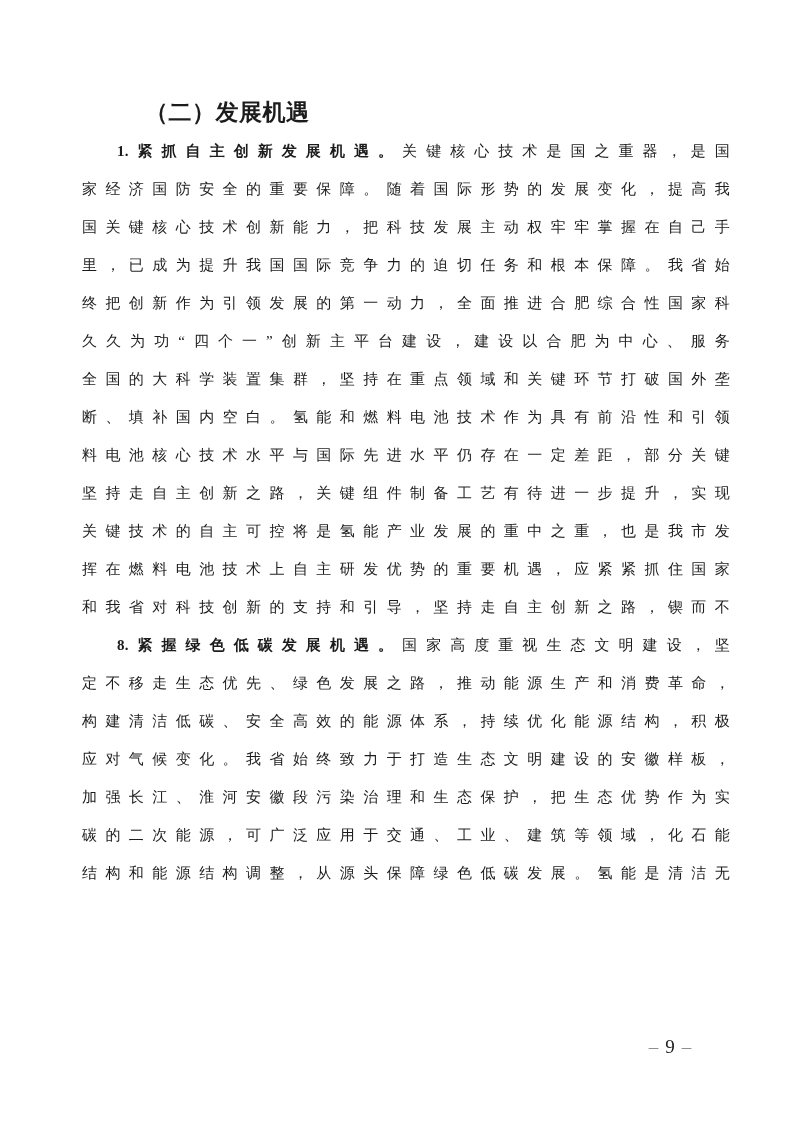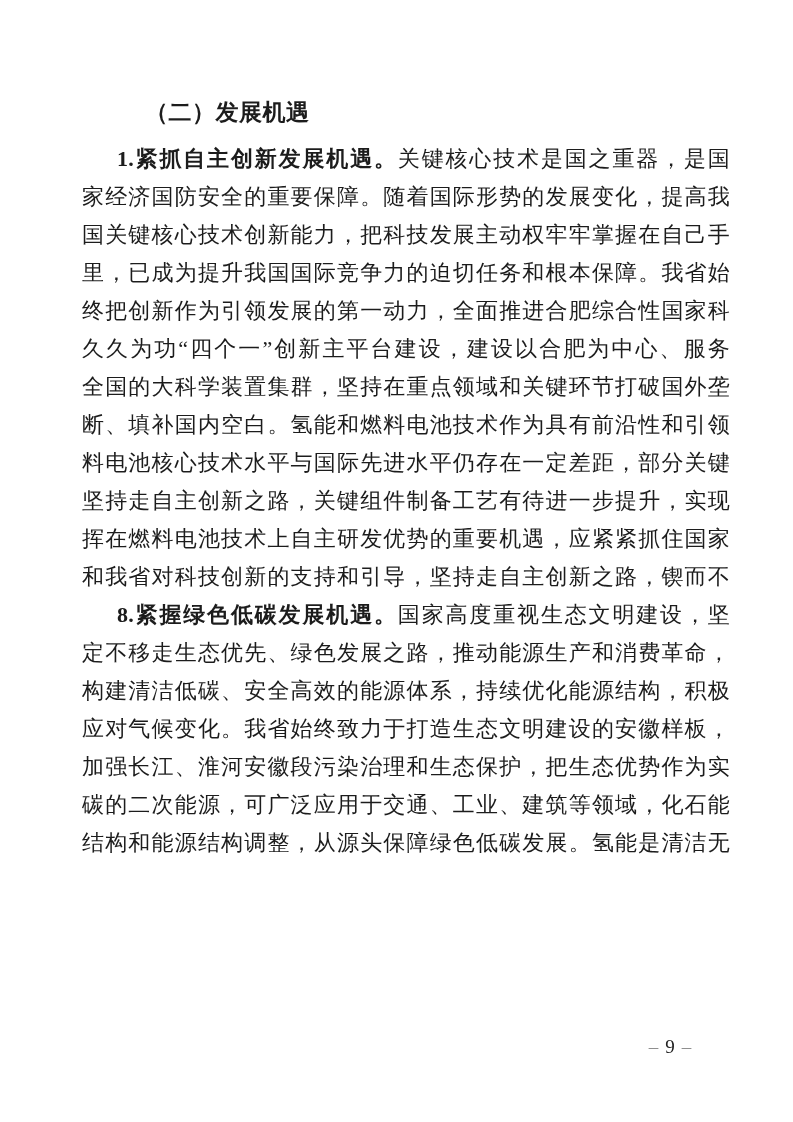--- a/index.html
+++ b/index.html
@@ -21,28 +21,28 @@
     left: 82px;
     top: 94px;
     width: 648px;
   }
   .heading {
     height: 38px;
     line-height: 38px;
     font-size: 23px;
     font-weight: 700;
     text-indent: 63px;
-    margin-bottom: 8px;
+    margin-bottom: 0;
     white-space: nowrap;
     letter-spacing: 0.5px;
   }
   .line {
     height: 38px;
     line-height: 38px;
-    font-size: 22px;
+    font-size: 15px;
     letter-spacing: 0.2px;
   }
   .line.j {
     text-align: justify;
     text-align-last: justify;
   }
   .line.first {
     text-indent: 35px;
   }
   .lead {
@@ -75,20 +75,21 @@
     <div class="line j first"><span class="lead">1.紧抓自主创新发展机遇。</span><span>关键核心技术是国之重器，是国</span></div>
     <div class="line j">家经济国防安全的重要保障。随着国际形势的发展变化，提高我</div>
     <div class="line j">国关键核心技术创新能力，把科技发展主动权牢牢掌握在自己手</div>
     <div class="line j">里，已成为提升我国国际竞争力的迫切任务和根本保障。我省始</div>
     <div class="line j">终把创新作为引领发展的第一动力，全面推进合肥综合性国家科</div>
     <div class="line j">久久为功“四个一”创新主平台建设，建设以合肥为中心、服务</div>
     <div class="line j">全国的大科学装置集群，坚持在重点领域和关键环节打破国外垄</div>
     <div class="line j">断、填补国内空白。氢能和燃料电池技术作为具有前沿性和引领</div>
     <div class="line j">料电池核心技术水平与国际先进水平仍存在一定差距，部分关键</div>
     <div class="line j">坚持走自主创新之路，关键组件制备工艺有待进一步提升，实现</div>
+    <div class="line j">关键技术的自主可控将是氢能产业发展的重中之重，也是我市发</div>
     <div class="line j">挥在燃料电池技术上自主研发优势的重要机遇，应紧紧抓住国家</div>
     <div class="line j">和我省对科技创新的支持和引导，坚持走自主创新之路，锲而不</div>
 
     <div class="line j first"><span class="lead">8.紧握绿色低碳发展机遇。</span><span>国家高度重视生态文明建设，坚</span></div>
     <div class="line j">定不移走生态优先、绿色发展之路，推动能源生产和消费革命，</div>
     <div class="line j">构建清洁低碳、安全高效的能源体系，持续优化能源结构，积极</div>
     <div class="line j">应对气候变化。我省始终致力于打造生态文明建设的安徽样板，</div>
     <div class="line j">加强长江、淮河安徽段污染治理和生态保护，把生态优势作为实</div>
     <div class="line j">碳的二次能源，可广泛应用于交通、工业、建筑等领域，化石能</div>
     <div class="line j">结构和能源结构调整，从源头保障绿色低碳发展。氢能是清洁无</div>

